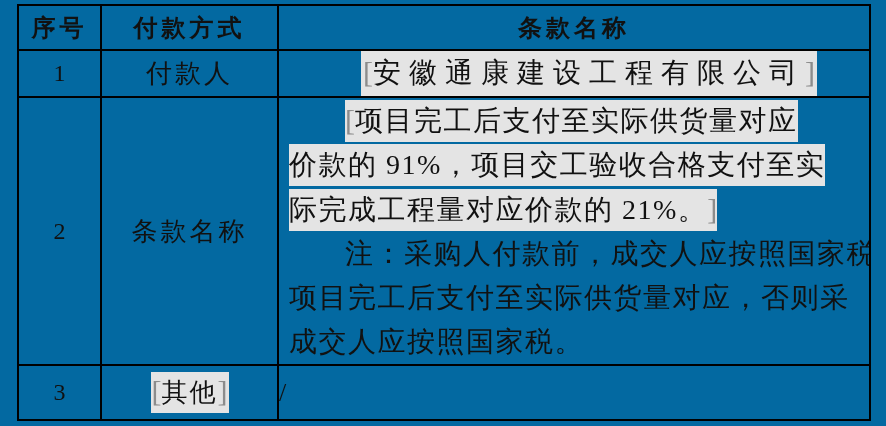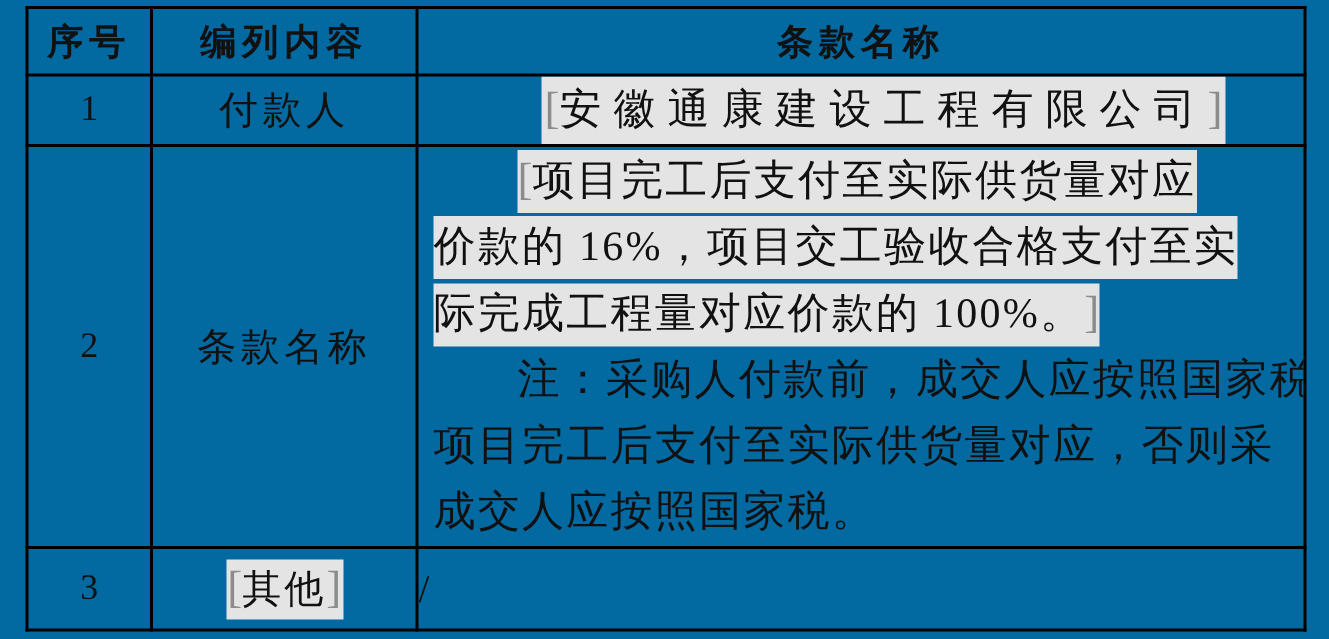--- a/index.html
+++ b/index.html
@@ -113,37 +113,37 @@
 <div class="page">
   <table class="doc-table">
     <colgroup>
       <col class="col-no">
       <col class="col-name">
       <col class="col-body">
     </colgroup>
     <tbody>
         <tr class="header-row">
       <th>序号</th>
-      <th>编列内容</th>
+      <th>付款方式</th>
       <th>条款名称</th>
     </tr>
     <tr class="row-1">
       <td class="cell-no">1</td>
       <td class="cell-name">付款人</td>
       <td class="cell-company">
         <span class="hl company-hl"><span class="bracket">[</span><span>安徽通康建设工程有限公司</span><span class="bracket">]</span></span>
       </td>
     </tr>
     <tr class="row-2">
       <td class="cell-no">2</td>
       <td class="cell-name">条款名称</td>
       <td class="cell-paylines">
         <div class="payline indent"><span class="hl line-hl"><span class="bracket">[</span><span>项目完工后支付至实际供货量对应</span></span></div>
-        <div class="payline"><span class="hl line-hl">价款的 16%，项目交工验收合格支付至实</span></div>
-        <div class="payline"><span class="hl line-hl"><span>际完成工程量对应价款的 100%。</span><span class="bracket">]</span></span></div>
+        <div class="payline"><span class="hl line-hl">价款的 91%，项目交工验收合格支付至实</span></div>
+        <div class="payline"><span class="hl line-hl"><span>际完成工程量对应价款的 21%。</span><span class="bracket">]</span></span></div>
         <div class="payline indent"><span>注：采购人付款前，成交人应按照国家税</span></div>
         <div class="payline"><span>项目完工后支付至实际供货量对应，否则采</span></div>
         <div class="payline"><span>成交人应按照国家税。</span></div>
       </td>
     </tr>
     <tr class="row-3">
       <td class="cell-no">3</td>
       <td class="cell-name">
         <span class="hl name-hl"><span class="bracket">[</span><span>其他</span><span class="bracket">]</span></span>
       </td>

